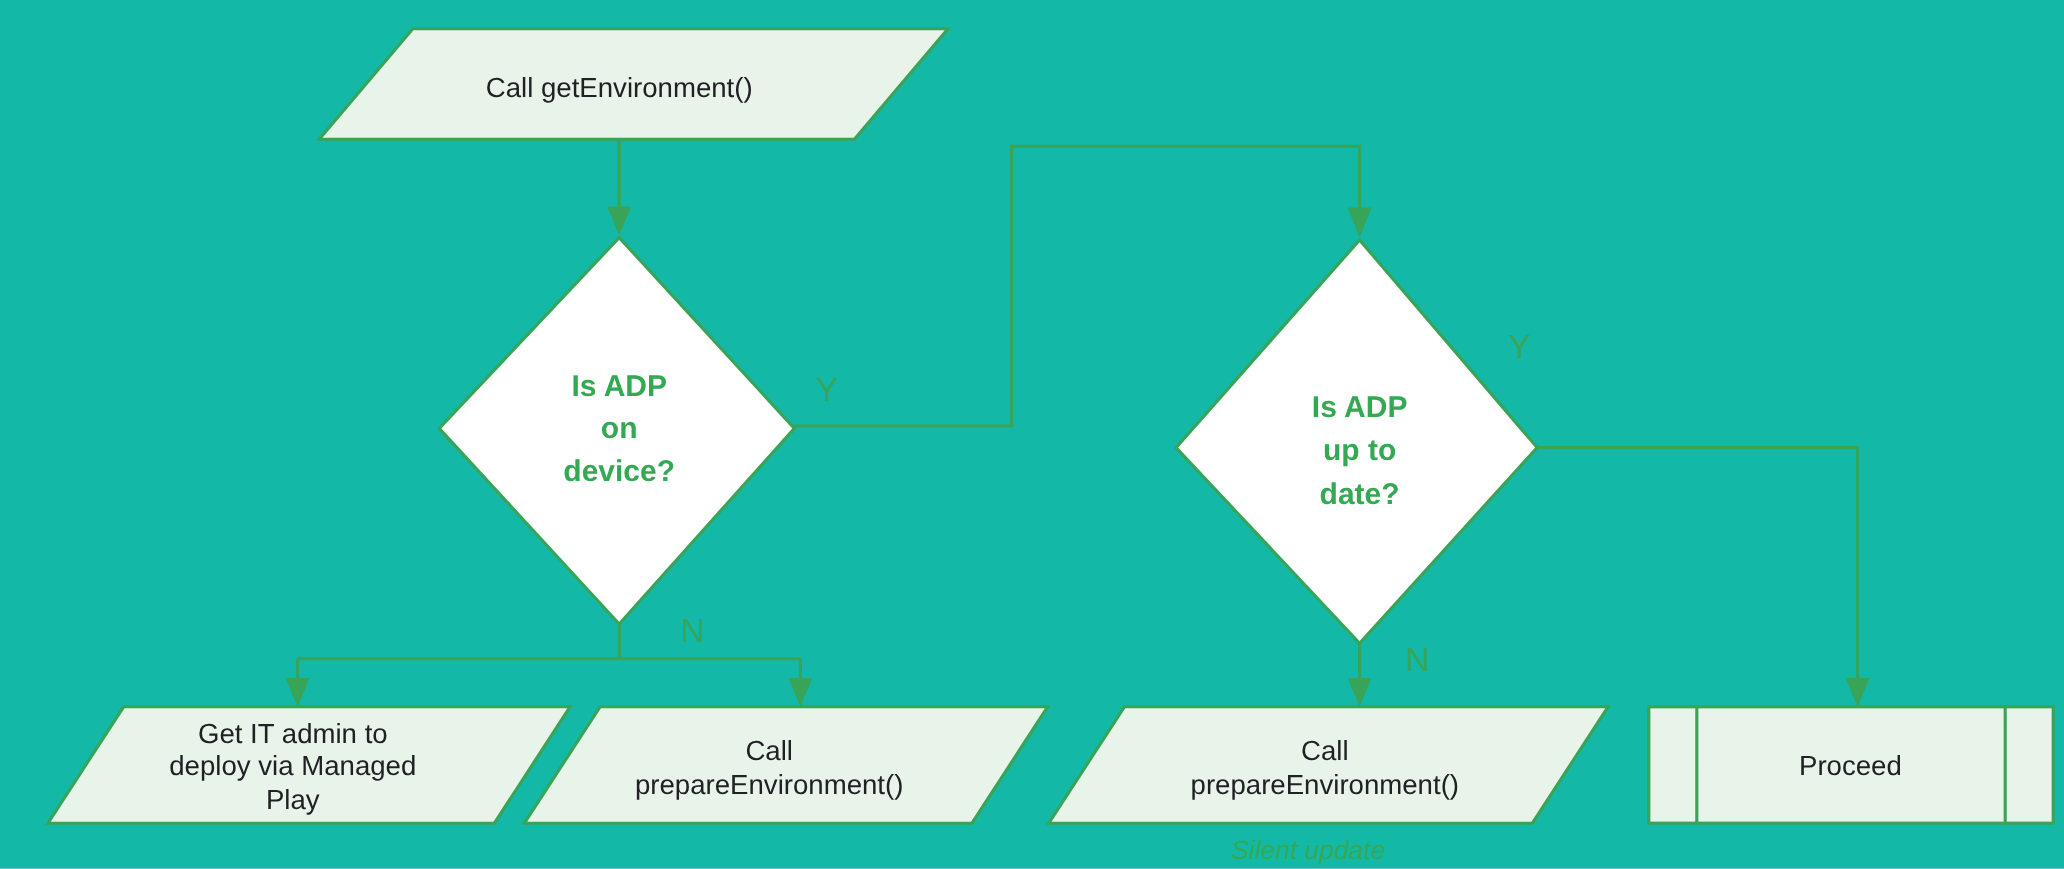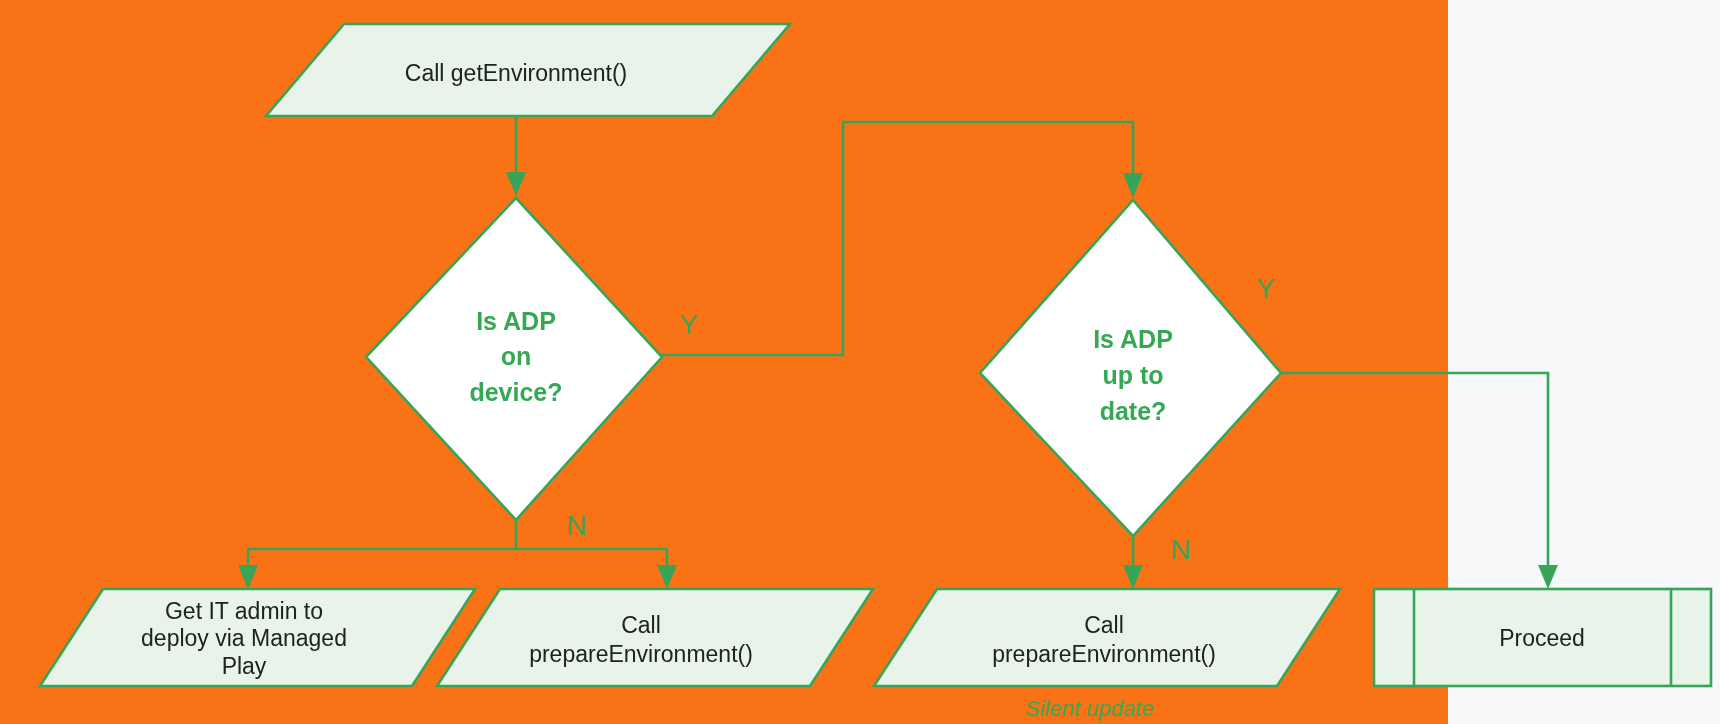--- a/index.html
+++ b/index.html
@@ -8,23 +8,23 @@
   }
   body {
     width: 1720px;
     height: 724px;
     background: #f6f8fa;
     font-family: "Liberation Sans", sans-serif;
     overflow: hidden;
   }
   #flowchart-root {
     position: relative;
-    width: 1448px;
+    width: 1720px;
     height: 724px;
-    background: #f97316;
+    background: #14b8a6;
   }
   svg.flow {
     display: block;
     width: 1720px;
     height: 724px;
   }
   .shape-fill {
     fill: #e8f3e9;
     stroke: #38a457;
     stroke-width: 2.6;

